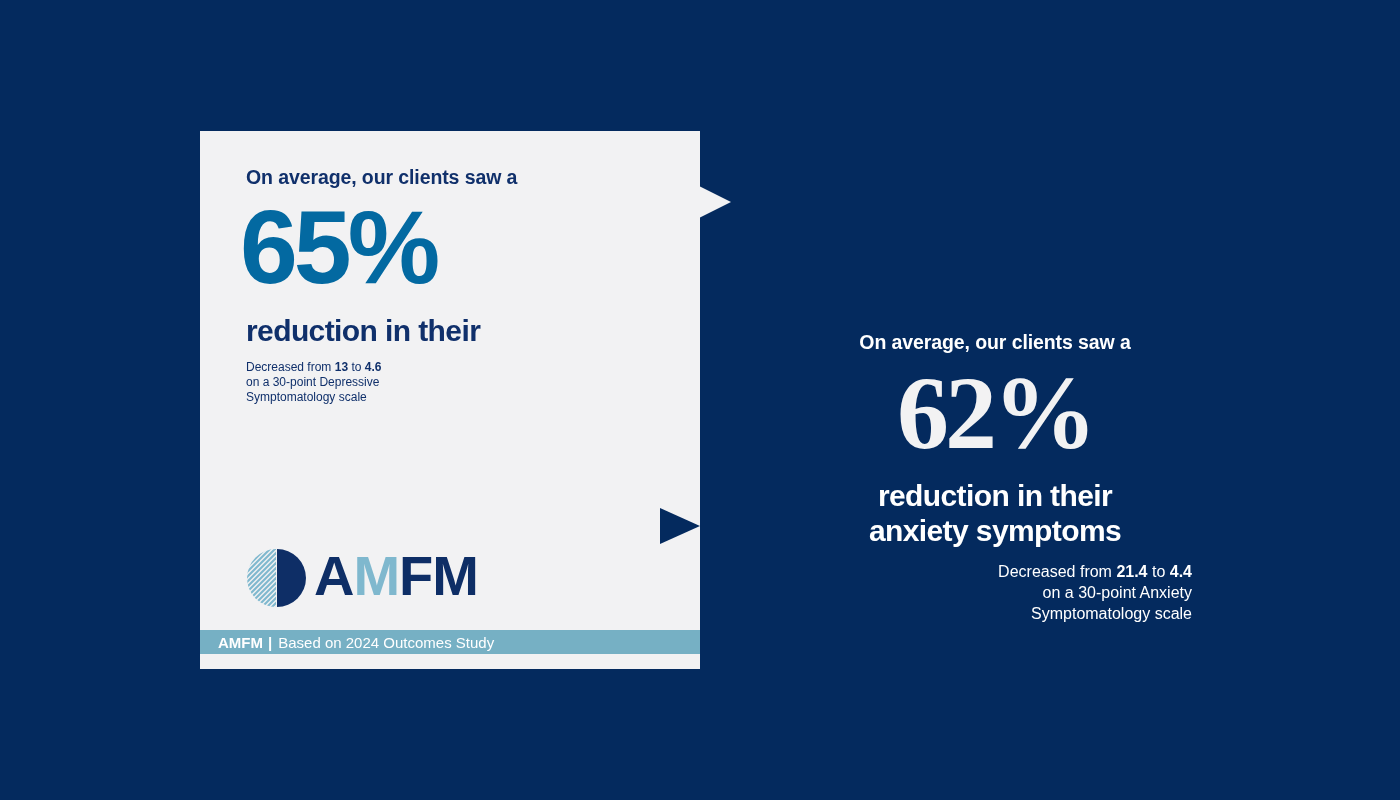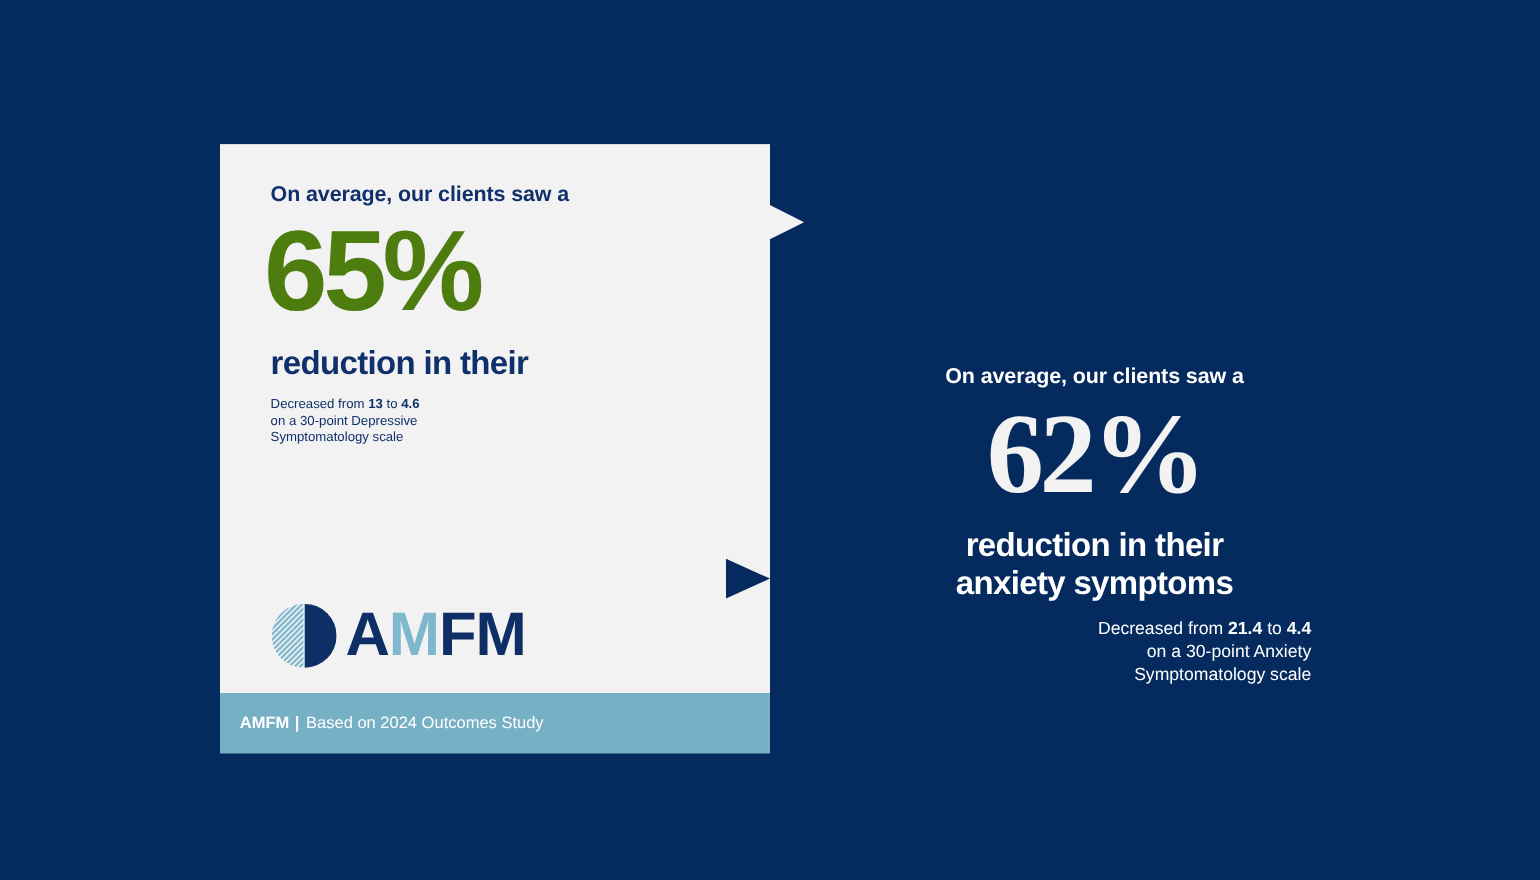--- a/index.html
+++ b/index.html
@@ -68,21 +68,21 @@
     font-weight: bold;
     color: #10306B;
     letter-spacing: -0.1px;
     margin: 0 0 4px 0;
     line-height: 1.3;
   }
 
   .bignum {
     font-size: 104px;
     font-weight: bold;
-    color: #4d7c0f;
+    color: #0369a1;
     line-height: 0.96;
     letter-spacing: -4px;
     margin: 8px 0 2px -6px;
   }
 
   .headline {
     font-size: 30px;
     font-weight: bold;
     color: #10306B;
     line-height: 1.12;
@@ -123,21 +123,21 @@
     top: -2px;
   }
   #logo-word .lt { color: #7FB8CE; }
 
   
   #footer-strip {
     position: absolute;
     left: 200px;
     top: 630px;
     width: 500px;
-    height: 55px;
+    height: 24px;
     background: #76B0C4;
     display: flex;
     align-items: center;
   }
   #footer-text {
     margin-left: 18px;
     font-size: 15px;
     color: #FFFFFF;
     font-weight: 500;
     white-space: nowrap;

